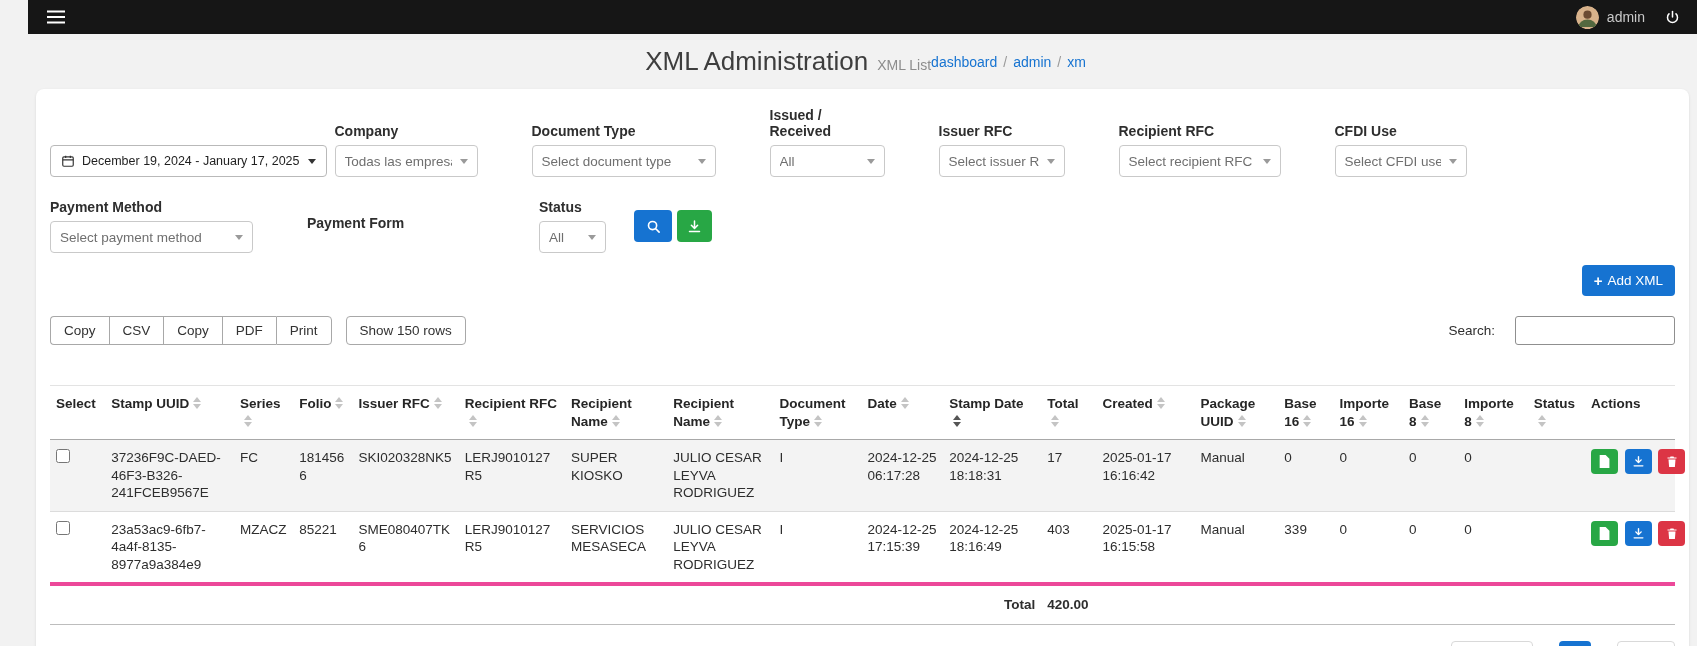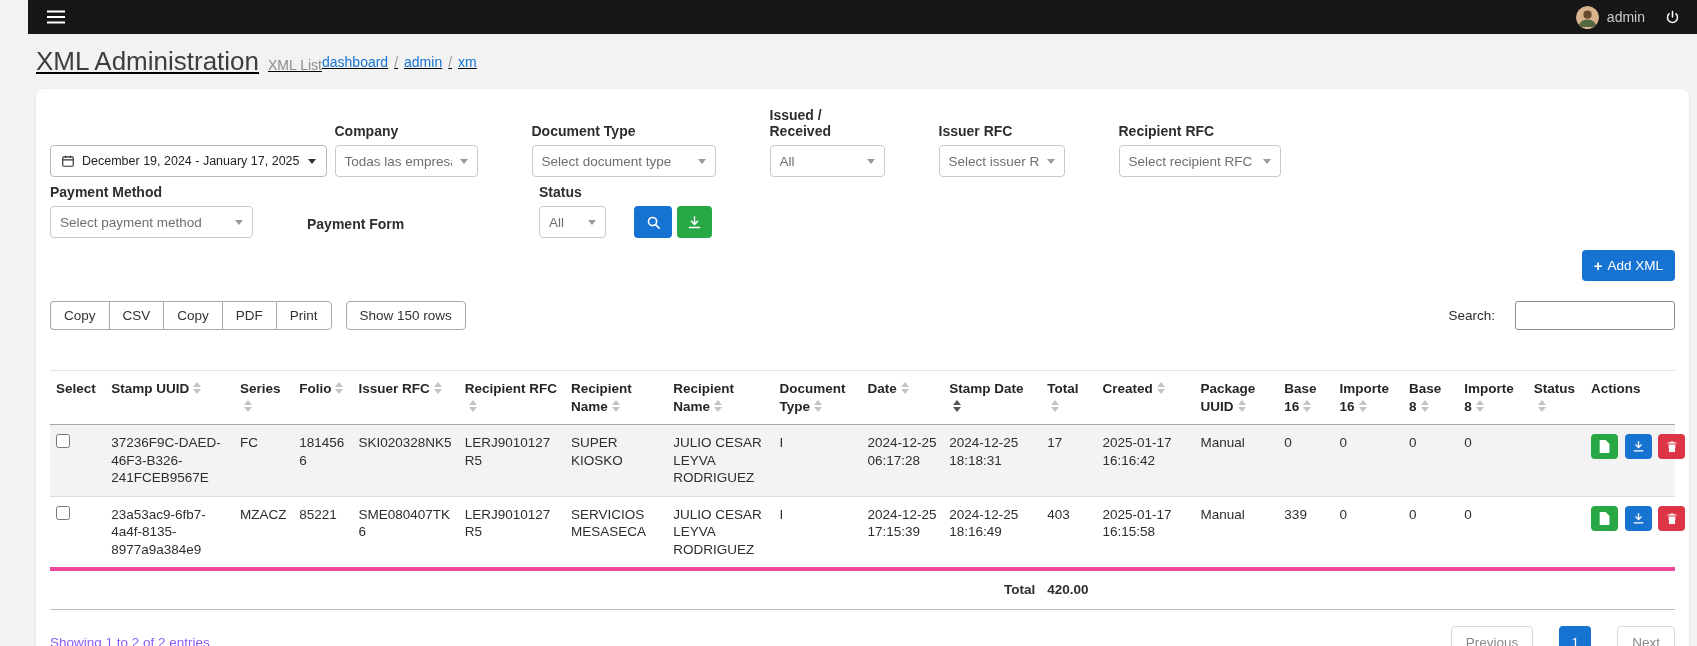--- a/index.html
+++ b/index.html
@@ -16,34 +16,34 @@
 
   
   .navbar { height: 34px; background: var(--nav); display: flex; align-items: center; justify-content: space-between; padding: 0 15px; }
   .nav-toggle { background: none; border: none; cursor: pointer; display: flex; align-items: center; padding: 4px; }
   .nav-right { display: flex; align-items: center; }
   .avatar { width: 23px; height: 23px; border-radius: 50%; overflow: hidden; cursor: pointer; flex: 0 0 auto; }
   .nav-user { color: #c9c9c9; font-size: 14px; margin-left: 8px; }
   .nav-power { background: none; border: none; cursor: pointer; display: flex; align-items: center; margin-left: 18px; padding: 2px; }
 
   
-  .page-header { display: flex; align-items: center; justify-content: flex-start; padding: 12px 2px 12px 8px; overflow: hidden; text-decoration: underline; }
+  .page-header { display: flex; align-items: center; justify-content: center; padding: 12px 2px 12px 8px; overflow: hidden; }
   .titles { display: flex; align-items: baseline; white-space: nowrap; }
   .page-title { font-size: 26px; font-weight: 500; color: #3e3e3e; }
   .page-subtitle { font-size: 14px; color: #8c8c8c; margin-left: 9px; }
   .breadcrumb { display: flex; align-items: center; gap: 6px; white-space: nowrap; font-size: 14px; flex-shrink: 0; }
   .breadcrumb a { color: var(--primary); text-decoration: none; cursor: pointer; }
   .breadcrumb .sep { color: #9a9a9a; }
 
   
   .card { background: #fff; margin: 0 8px; border-radius: 8px; box-shadow: 0 1px 3px rgba(0,0,0,.10); padding: 18px 14px 18px 14px; }
 
   
   .filter-row { display: flex; align-items: flex-end; }
-  .filter-row + .filter-row { margin-top: 7px; }
+  .filter-row + .filter-row { margin-top: 22px; align-items: center; }
   .f-group label { display: block; font-size: 14px; font-weight: 600; color: #2e2e2e; margin-bottom: 6px; }
   .select { height: 32px; background: #fff; border: 1px solid var(--border); border-radius: 4px; display: flex; align-items: center; justify-content: space-between; padding: 0 9px; cursor: pointer; }
   .sel-text { font-size: 13.5px; color: #6f6f6f; white-space: nowrap; overflow: hidden; }
   .caret { width: 0; height: 0; border-left: 4px solid transparent; border-right: 4px solid transparent; border-top: 5px solid #9a9a9a; margin-left: 8px; flex: 0 0 auto; }
   .caret.dark { border-top-color: #333; }
   .daterange { height: 32px; display: inline-flex; align-items: center; padding: 0 10px; border: 1px solid #b9b9b9; border-radius: 4px; background: #fff; cursor: pointer; }
   .drp-text { font-size: 12.5px; color: #1f1f1f; white-space: nowrap; margin-left: 7px; }
   .sq-btn { width: 38px; height: 32px; border: none; border-radius: 4px; display: inline-flex; align-items: center; justify-content: center; cursor: pointer; }
   .sq-blue { background: var(--primary); }
   .sq-green { background: var(--success); margin-left: 5px; width: 35px; }
@@ -174,20 +174,27 @@
         <label>Issuer RFC</label>
         <div class="select">
           <span class="sel-text">Select issuer RFC</span>
           <span class="caret"></span>
         </div>
       </div>
       <div class="f-group" style="width:162px;margin-right:54px">
         <label>Recipient RFC</label>
         <div class="select">
           <span class="sel-text">Select recipient RFC</span>
+          <span class="caret"></span>
+        </div>
+      </div>
+      <div class="f-group" style="width:132px">
+        <label>CFDI Use</label>
+        <div class="select">
+          <span class="sel-text">Select CFDI use</span>
           <span class="caret"></span>
         </div>
       </div>
     </div>
 
     <div class="filter-row">
       <div class="f-group" style="width:203px;margin-right:54px">
         <label>Payment Method</label>
         <div class="select">
           <span class="sel-text">Select payment method</span>

